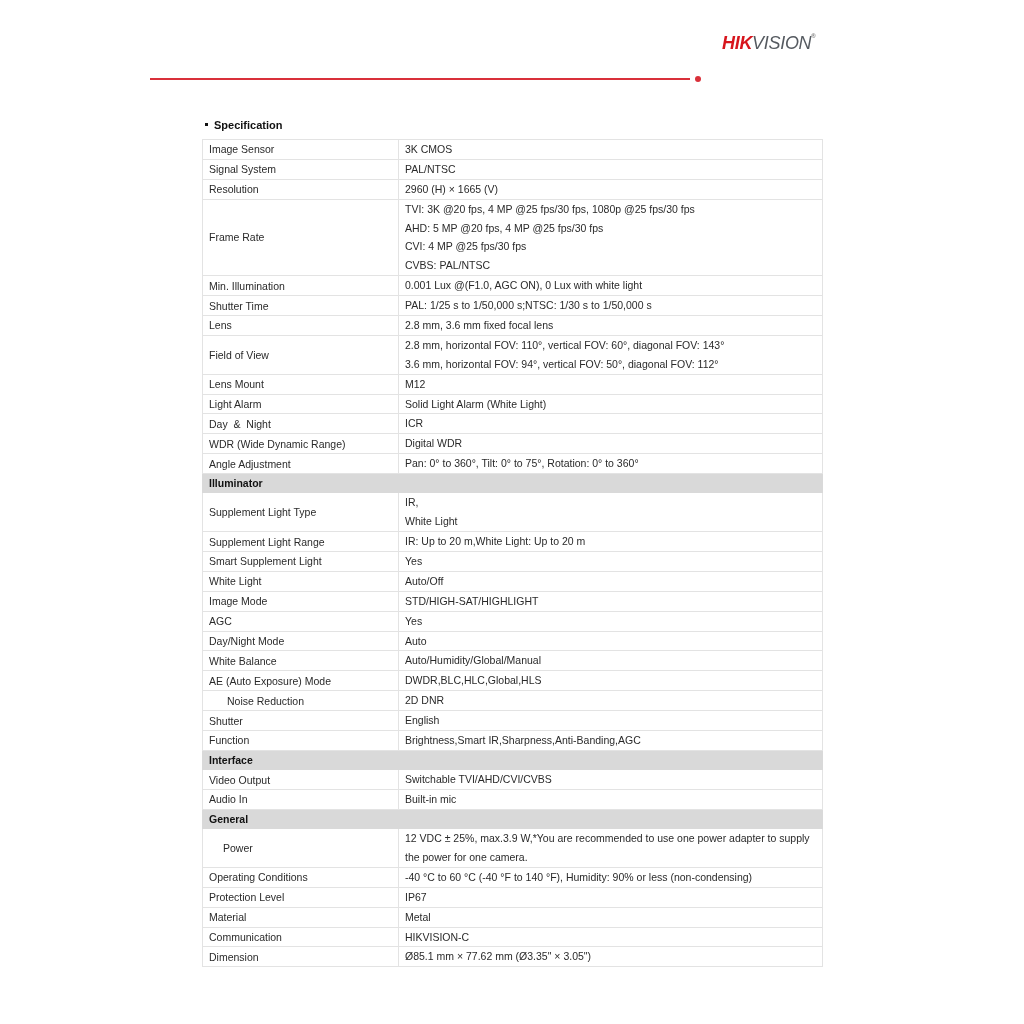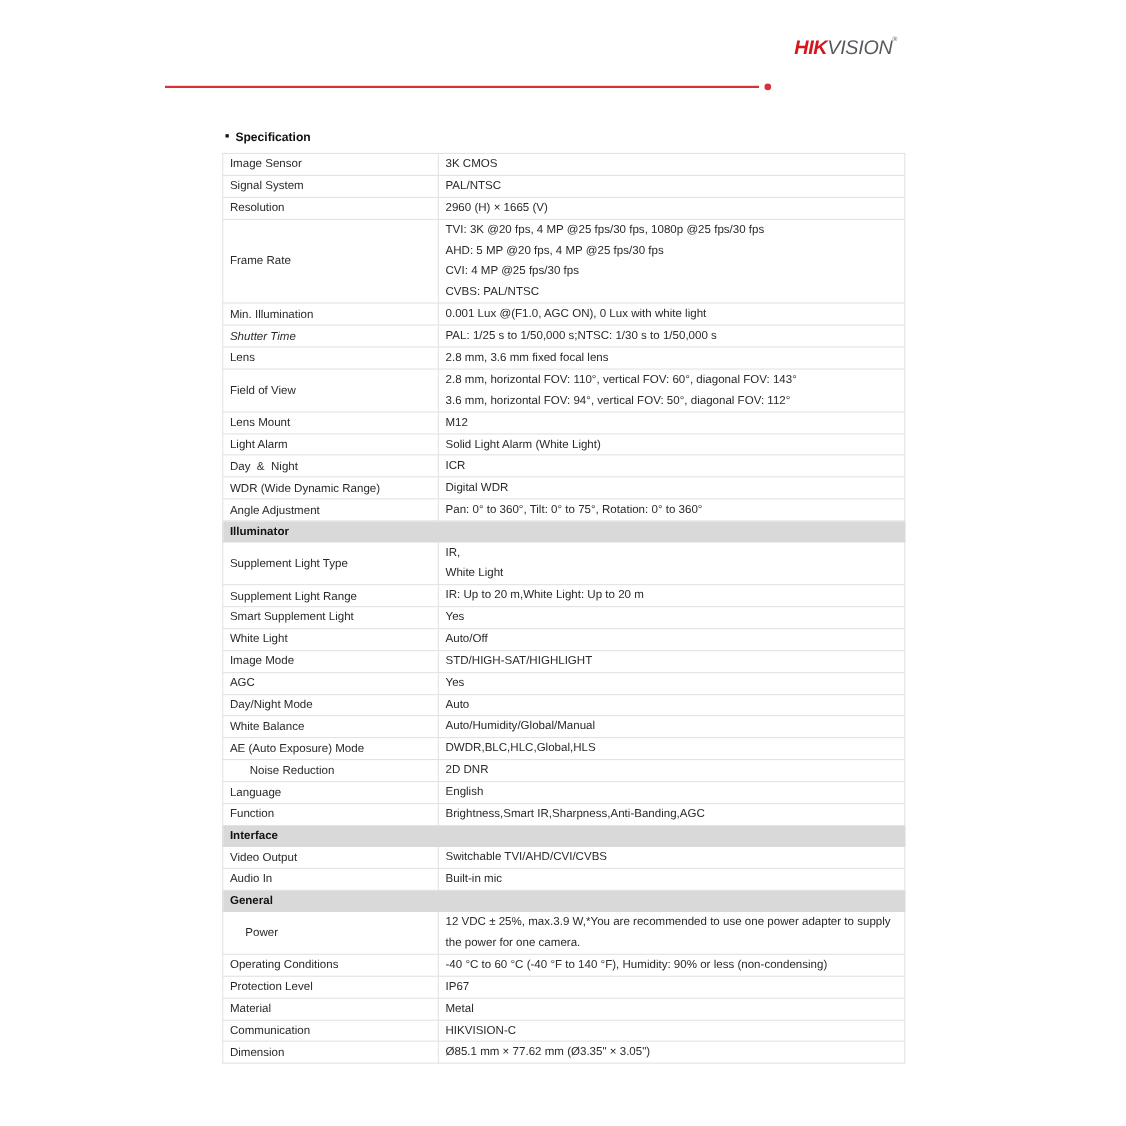--- a/index.html
+++ b/index.html
@@ -63,21 +63,21 @@
           <div>CVBS: PAL/NTSC</div>
         </td>
       </tr>
       <tr>
         <td class="k" style="white-space: pre;">Min. Illumination</td>
         <td class="v">
           <div>0.001 Lux @(F1.0, AGC ON), 0 Lux with white light</div>
         </td>
       </tr>
       <tr>
-        <td class="k" style="white-space: pre; font-style: italic;">Shutter Time</td>
+        <td class="k" style="white-space: pre;">Shutter Time</td>
         <td class="v">
           <div>PAL: 1/25 s to 1/50,000 s;NTSC: 1/30 s to 1/50,000 s</div>
         </td>
       </tr>
       <tr>
         <td class="k" style="white-space: pre;">Lens</td>
         <td class="v">
           <div>2.8 mm, 3.6 mm fixed focal lens</div>
         </td>
       </tr>
@@ -176,21 +176,21 @@
           <div>DWDR,BLC,HLC,Global,HLS</div>
         </td>
       </tr>
       <tr>
         <td class="k" style="white-space: pre; padding-left: 24px;">Noise Reduction</td>
         <td class="v">
           <div>2D DNR</div>
         </td>
       </tr>
       <tr>
-        <td class="k" style="white-space: pre;">Language</td>
+        <td class="k" style="white-space: pre;">Shutter</td>
         <td class="v">
           <div>English</div>
         </td>
       </tr>
       <tr>
         <td class="k" style="white-space: pre;">Function</td>
         <td class="v">
           <div>Brightness,Smart IR,Sharpness,Anti-Banding,AGC</div>
         </td>
       </tr>

